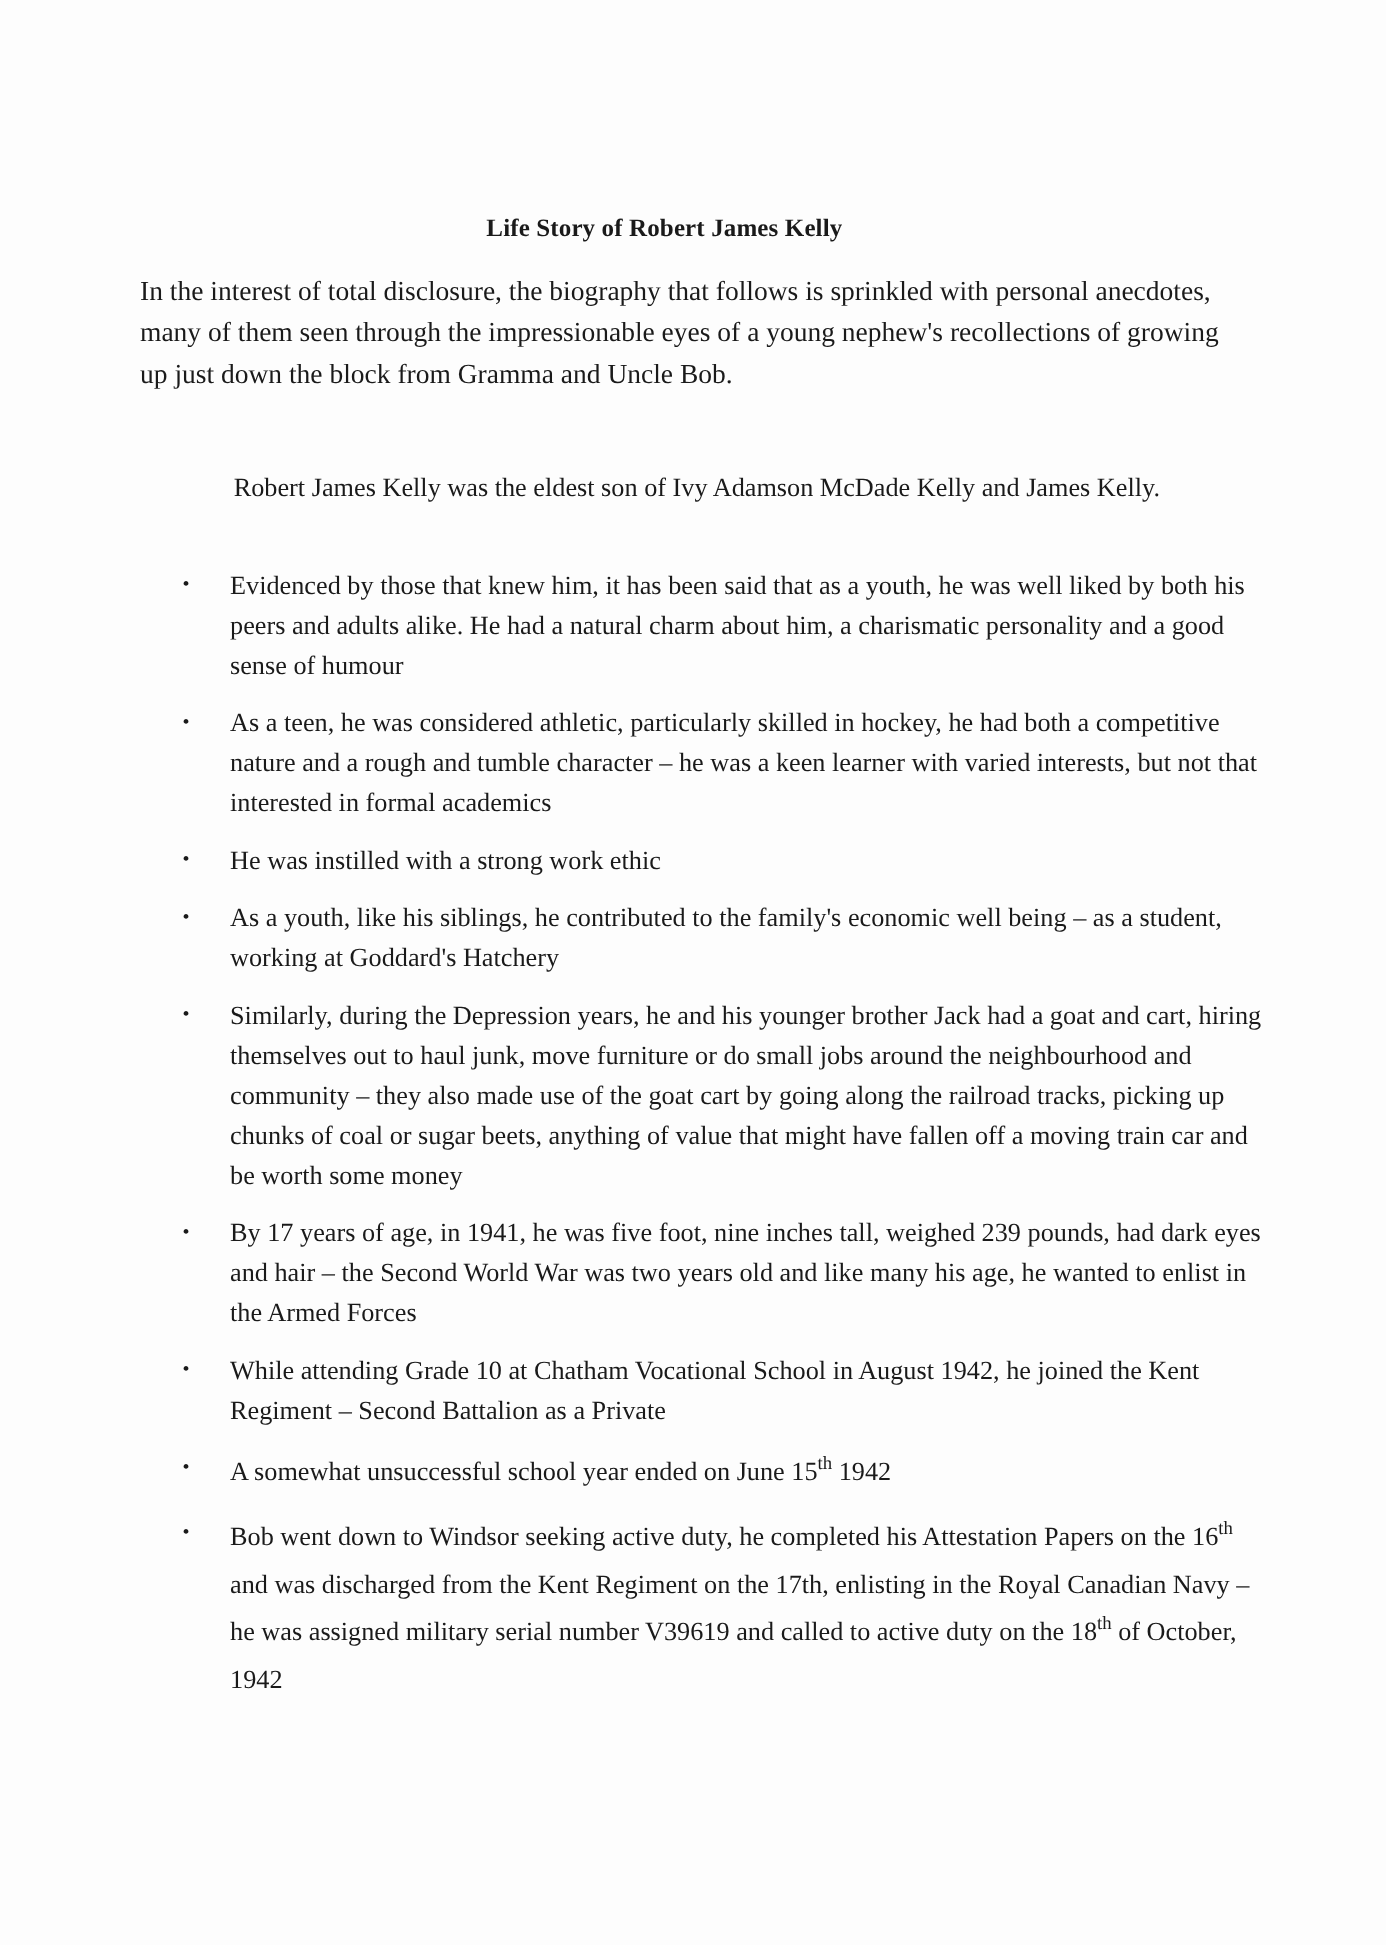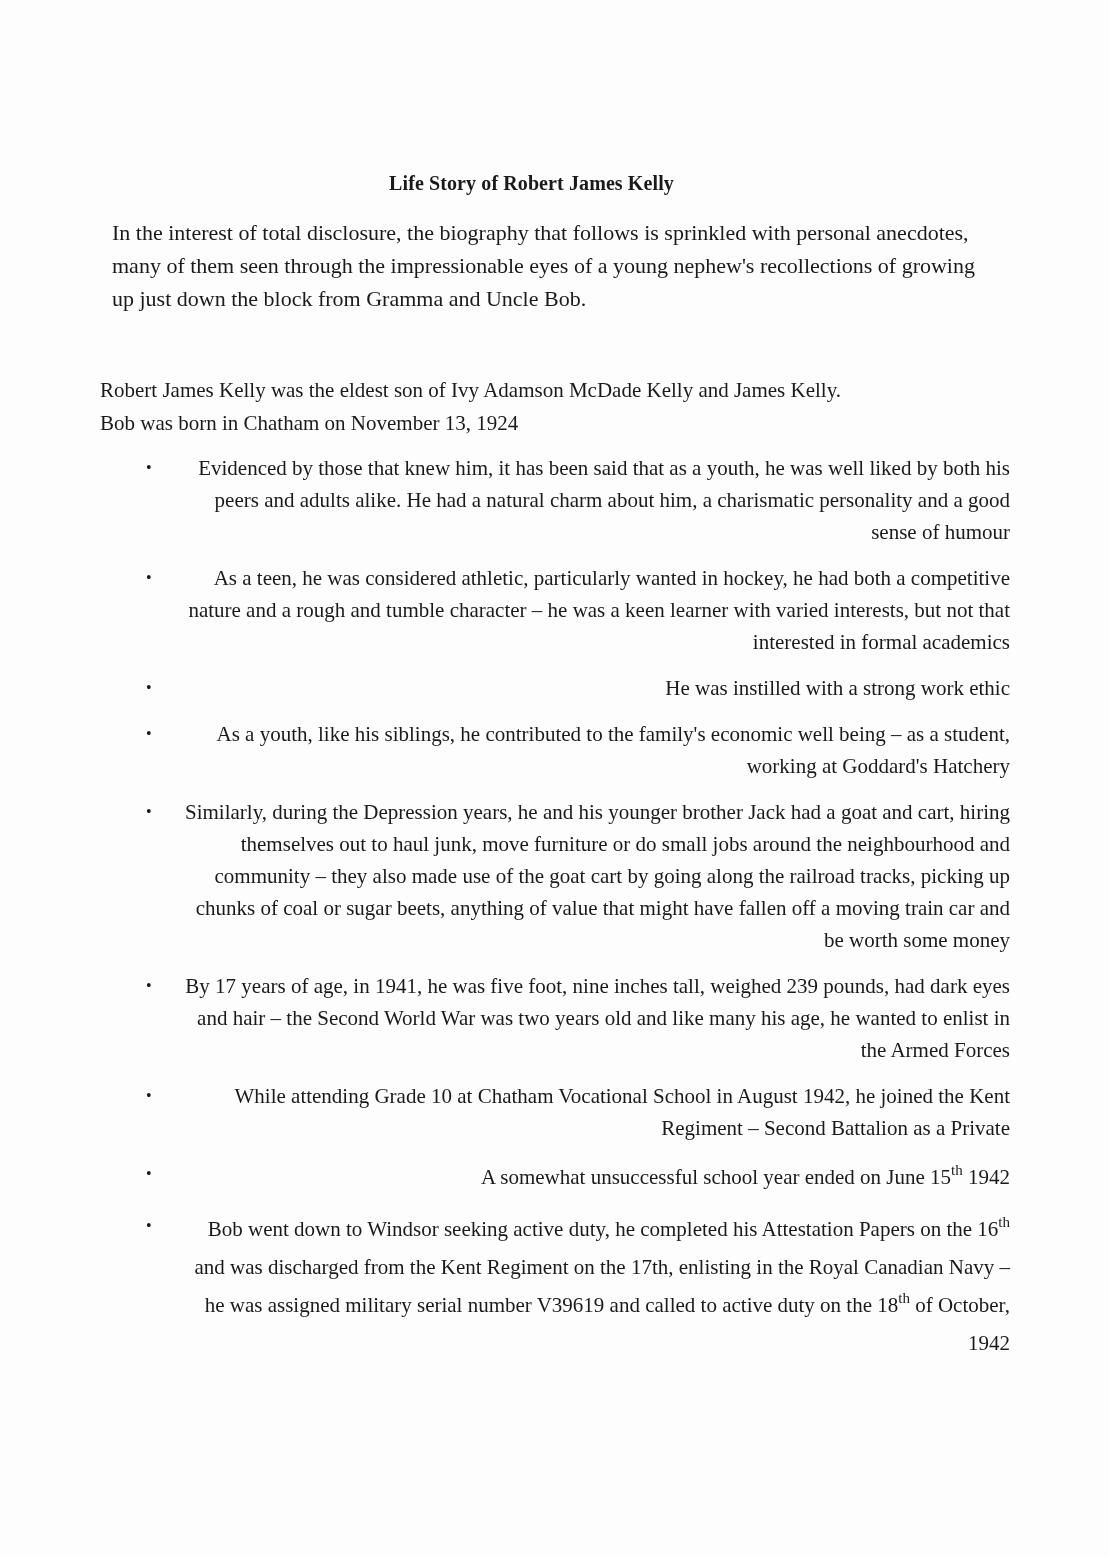--- a/index.html
+++ b/index.html
@@ -38,21 +38,21 @@
       left: 112px;
       width: 880px;
       font-size: 22px;
       line-height: 33px;
     }
     .lead {
       position: absolute;
       top: 374px;
       left: 100px;
       width: 915px;
-      text-align: left;
+      text-align: center;
       font-size: 21px;
       line-height: 33px;
     }
     .bullets {
       position: absolute;
       top: 452px;
       left: 140px;
       width: 870px;
       margin: 0;
       padding: 0;
@@ -67,21 +67,20 @@
     }
     .bullet-dot {
       position: absolute;
       left: 6px;
       top: 0;
       font-size: 16px;
       line-height: 32px;
     }
     .bullet-text {
       display: block;
-      text-align: right;
     }
     .bullet.tall {
       line-height: 38px;
     }
     sup {
       font-size: 15px;
       line-height: 0;
       vertical-align: 9px;
       margin-top: 41px;
     }
@@ -90,31 +89,30 @@
 <body>
 
 <div class="page">
 
   <div class="title">Life Story of Robert James Kelly</div>
 
   <div class="intro">In the interest of total disclosure, the biography that follows is sprinkled with personal anecdotes, many of them seen through the impressionable eyes of a young nephew's recollections of growing up just down the block from Gramma and Uncle Bob.</div>
 
   <div class="lead">
     <div>Robert James Kelly was the eldest son of Ivy Adamson McDade Kelly and James Kelly.</div>
-    <div>Bob was born in Chatham on November 13, 1924</div>
   </div>
 
   <ul class="bullets">
     <li class="bullet">
       <span class="bullet-dot">•</span>
       <span class="bullet-text">Evidenced by those that knew him, it has been said that as a youth, he was well liked by both his peers and adults alike. He had a natural charm about him, a charismatic personality and a good sense of humour</span>
     </li>
     <li class="bullet">
       <span class="bullet-dot">•</span>
-      <span class="bullet-text">As a teen, he was considered athletic, particularly wanted in hockey, he had both a competitive nature and a rough and tumble character – he was a keen learner with varied interests, but not that interested in formal academics</span>
+      <span class="bullet-text">As a teen, he was considered athletic, particularly skilled in hockey, he had both a competitive nature and a rough and tumble character – he was a keen learner with varied interests, but not that interested in formal academics</span>
     </li>
     <li class="bullet">
       <span class="bullet-dot">•</span>
       <span class="bullet-text">He was instilled with a strong work ethic</span>
     </li>
     <li class="bullet">
       <span class="bullet-dot">•</span>
       <span class="bullet-text">As a youth, like his siblings, he contributed to the family's economic well being – as a student, working at Goddard's Hatchery</span>
     </li>
     <li class="bullet">

